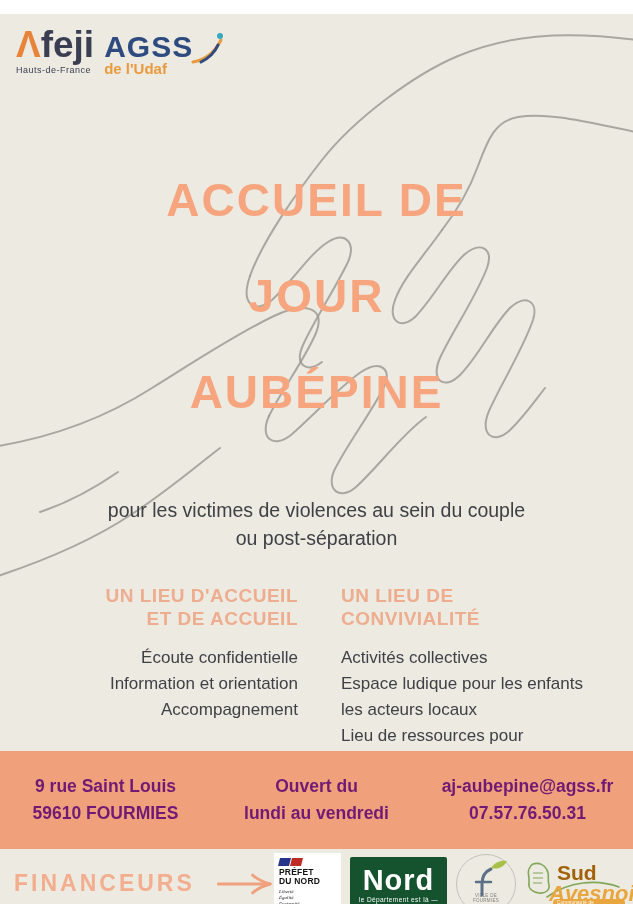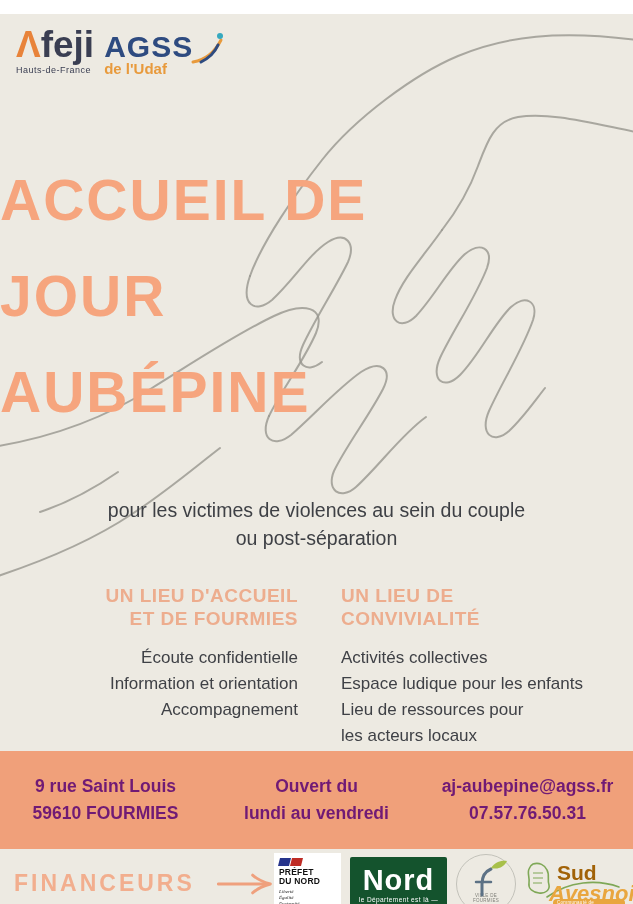--- a/index.html
+++ b/index.html
@@ -18,22 +18,22 @@
   .afeji-word{ font-size:37px; font-weight:bold; color:#3A3E52; letter-spacing:0; line-height:38px;}
   .afeji-word .a{ color:#E8833A; }
   .afeji-region{ font-size:9px; color:#3A3E52; letter-spacing:.5px; margin-top:1px; }
   .agss{ display:flex; flex-direction:column; position:relative; margin-top:6px;}
   .agss-top{ display:flex; align-items:flex-start;}
   .agss-word{ font-size:30px; font-weight:bold; color:#2E4B80; line-height:30px; letter-spacing:1px;}
   .agss-swoosh{ width:34px; height:34px; margin-left:-2px; }
   .agss-sub{ font-size:15px; font-weight:bold; color:#E89A3C; margin-top:-6px; margin-right:26px;}
 
   
-  .title{ position:absolute; top:138px; left:0; width:100%; text-align:left;
-          font-size:57px; font-weight:bold; letter-spacing:2px; color:#F6A57E; line-height:96px;}
+  .title{ position:absolute; top:138px; left:0; width:100%; text-align:center;
+          font-size:46px; font-weight:bold; letter-spacing:2px; color:#F6A57E; line-height:96px;}
 
   
   .subtitle{ position:absolute; top:482px; left:0; width:100%; text-align:center;
              font-size:19.5px; line-height:28px; color:#3E4045; }
 
   
   .cols{ position:absolute; top:570px; left:0; width:100%; display:flex;padding-left:7px; }
   .col{ width:50%; }
   .col-left{ text-align:right; padding-right:22px; }
   .col-right{ text-align:left; padding-left:21px; }
@@ -121,38 +121,38 @@
 
   <div class="subtitle">
     <div>pour les victimes de violences au sein du couple</div>
     <div>ou post-séparation</div>
   </div>
 
   <div class="cols">
     <div class="col col-left">
       <div class="col-heading">
         <div>UN LIEU D'ACCUEIL</div>
-        <div>ET DE FOURMIES</div>
+        <div>ET DE ACCUEIL</div>
       </div>
       <div class="col-body">
         <div>Écoute confidentielle</div>
         <div>Information et orientation</div>
         <div>Accompagnement</div>
       </div>
     </div>
     <div class="col col-right">
       <div class="col-heading">
         <div>UN LIEU DE</div>
         <div>CONVIVIALITÉ</div>
       </div>
       <div class="col-body">
         <div>Activités collectives</div>
         <div>Espace ludique pour les enfants</div>
+        <div>les acteurs locaux</div>
         <div>Lieu de ressources pour</div>
-        <div>les acteurs locaux</div>
       </div>
     </div>
   </div>
 
   <div class="band">
     <div class="band-cell">
       <div>9 rue Saint Louis</div>
       <div>59610 FOURMIES</div>
     </div>
     <div class="band-cell">

